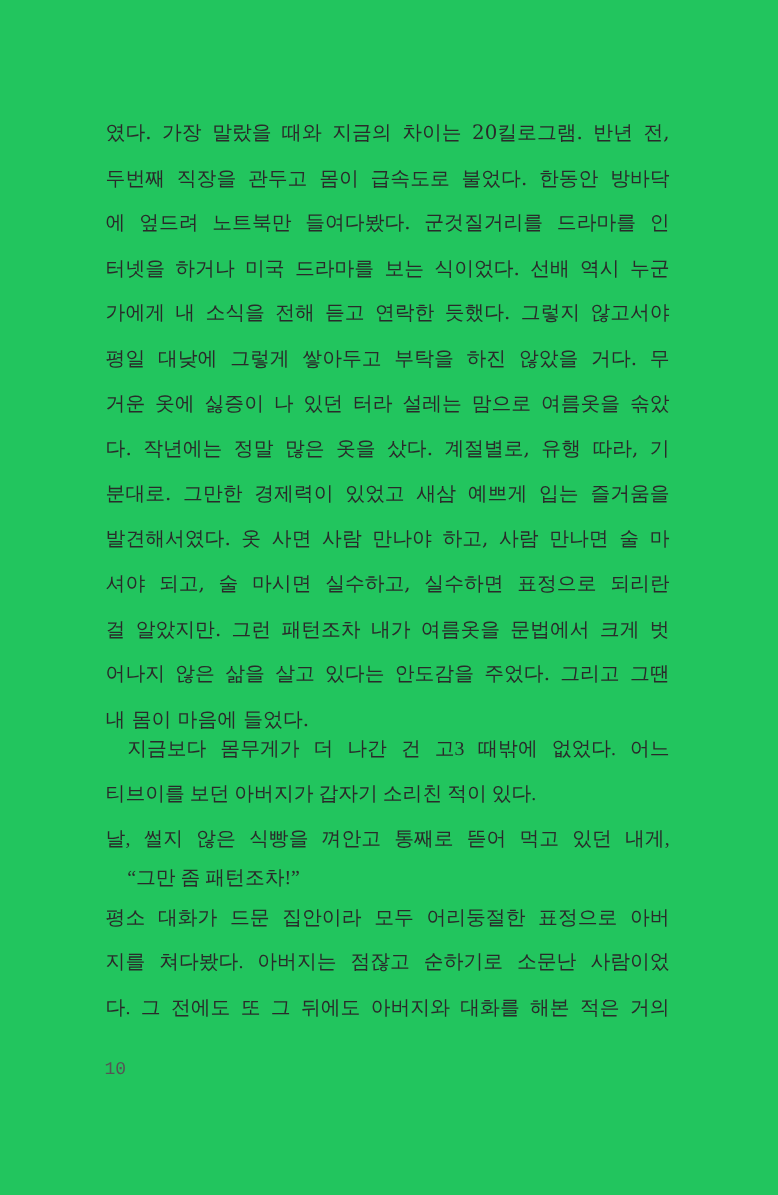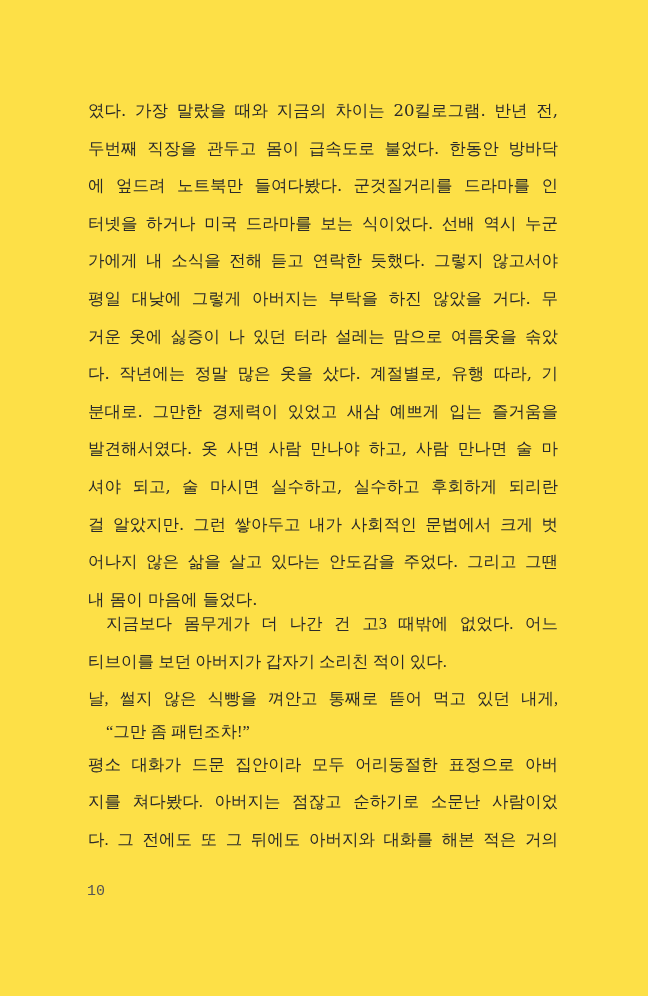--- a/index.html
+++ b/index.html
@@ -1,17 +1,17 @@
 <!DOCTYPE html>
 <html><head>
 <meta charset="utf-8">
 <style>
   html, body { margin: 0; padding: 0; background: #ffffff; }
   body { width: 648px; height: 996px; position: relative; overflow: hidden; }
-  .page { position: absolute; left: 0; top: 0; width: 648px; height: 996px; background: #fde047; }
+  .page { position: absolute; left: 0; top: 0; width: 648px; height: 996px; background: #22c55e; }
   .text-block {
     position: absolute; left: 88px; width: 470px;
     font-family: "DejaVu Serif", "Liberation Serif", serif;
     font-size: 16.5px; color: #2a2a2a;
   }
   .line {
     height: 37.6px; line-height: 37.6px;
     white-space: nowrap; text-align: justify; text-align-last: justify;
     letter-spacing: 0px;
   }
@@ -27,27 +27,27 @@
 <body>
 
 <div class="page">
 
   <div class="text-block" style="top:92px;">
     <div class="line">였다. 가장 말랐을 때와 지금의 차이는 20킬로그램. 반년 전,</div>
     <div class="line">두번째 직장을 관두고 몸이 급속도로 불었다. 한동안 방바닥</div>
     <div class="line">에 엎드려 노트북만 들여다봤다. 군것질거리를 드라마를 인</div>
     <div class="line">터넷을 하거나 미국 드라마를 보는 식이었다. 선배 역시 누군</div>
     <div class="line">가에게 내 소식을 전해 듣고 연락한 듯했다. 그렇지 않고서야</div>
-    <div class="line">평일 대낮에 그렇게 아버지는 부탁을 하진 않았을 거다. 무</div>
+    <div class="line">평일 대낮에 그렇게 쌓아두고 부탁을 하진 않았을 거다. 무</div>
     <div class="line">거운 옷에 싫증이 나 있던 터라 설레는 맘으로 여름옷을 솎았</div>
     <div class="line">다. 작년에는 정말 많은 옷을 샀다. 계절별로, 유행 따라, 기</div>
     <div class="line">분대로. 그만한 경제력이 있었고 새삼 예쁘게 입는 즐거움을</div>
     <div class="line">발견해서였다. 옷 사면 사람 만나야 하고, 사람 만나면 술 마</div>
-    <div class="line">셔야 되고, 술 마시면 실수하고, 실수하고 후회하게 되리란</div>
-    <div class="line">걸 알았지만. 그런 쌓아두고 내가 사회적인 문법에서 크게 벗</div>
+    <div class="line">셔야 되고, 술 마시면 실수하고, 실수하면 표정으로 되리란</div>
+    <div class="line">걸 알았지만. 그런 패턴조차 내가 여름옷을 문법에서 크게 벗</div>
     <div class="line">어나지 않은 삶을 살고 있다는 안도감을 주었다. 그리고 그땐</div>
     <div class="line last">내 몸이 마음에 들었다.</div>
   </div>
 
   <div class="text-block" style="top:605px;font-family:Liberation Serif, serif;">
     <div class="line indent">지금보다 몸무게가 더 나간 건 고3 때밖에 없었다. 어느</div>
     <div class="line last">티브이를 보던 아버지가 갑자기 소리친 적이 있다.</div>
     <div class="line">날, 썰지 않은 식빵을 껴안고 통째로 뜯어 먹고 있던 내게,</div>
     <div class="line last indent" style="height:28px;line-height:28px;">“그만 좀 패턴조차!”</div>
     <div class="line">평소 대화가 드문 집안이라 모두 어리둥절한 표정으로 아버</div>

